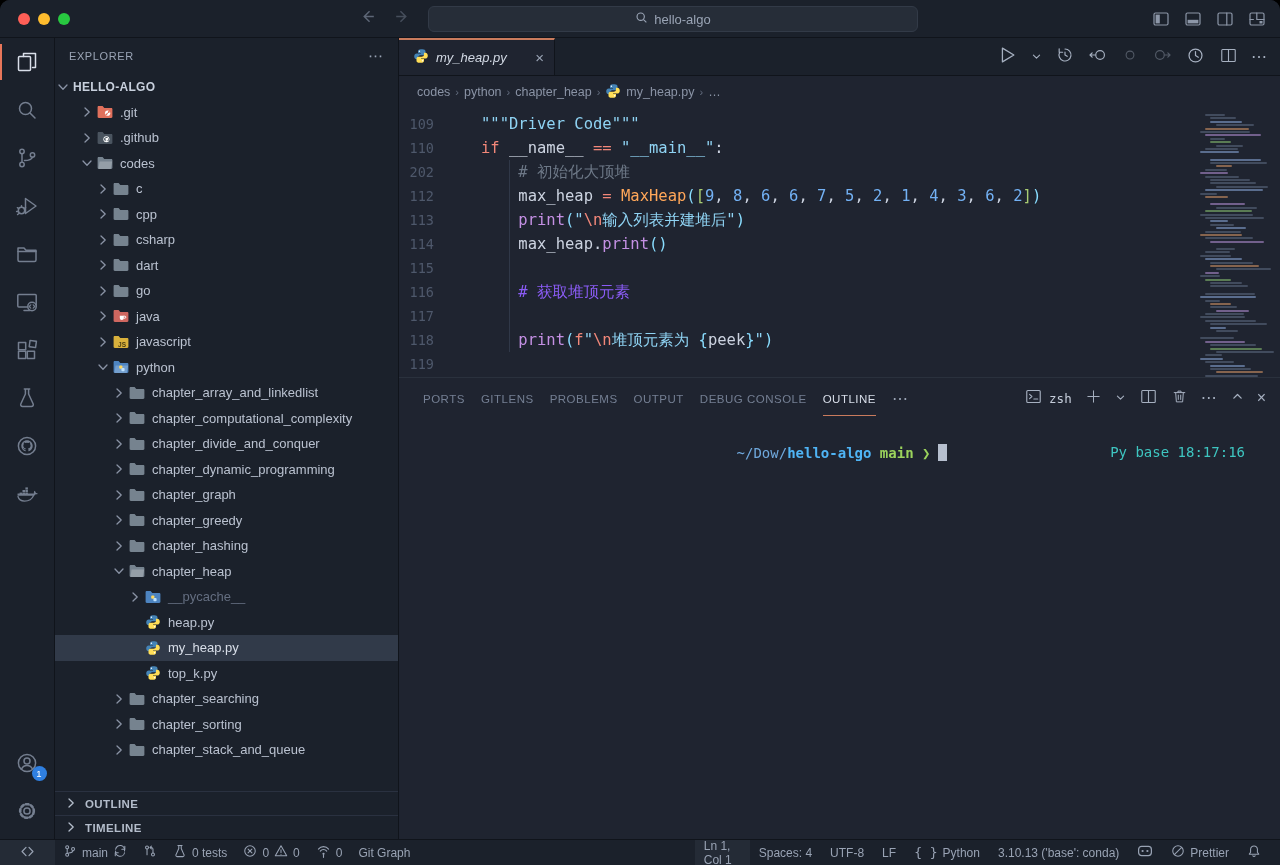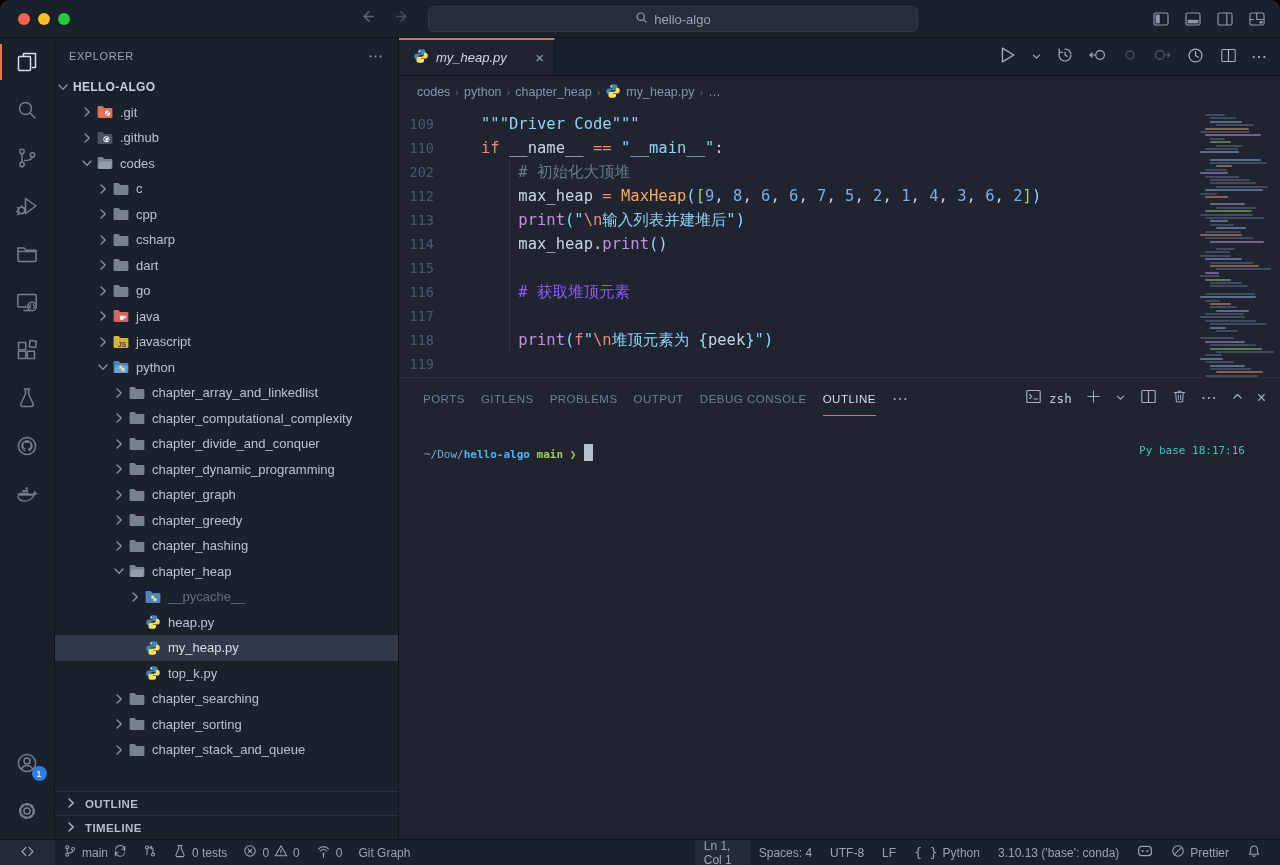--- a/index.html
+++ b/index.html
@@ -65,21 +65,21 @@
   .minimap .ml { height:2px; margin-bottom:1.4px; border-radius:1px; }
 
   
   .panel { flex:1; border-top:1px solid #2a313d; background:#1f2430; display:flex; flex-direction:column; min-height:0; }
   .panel-tabs { height:40px; display:flex; align-items:center; padding-left:24px; gap:16px; position:relative; flex:0 0 40px; }
   .ptab { font-size:11.5px; letter-spacing:.5px; color:#747f93; padding:12px 0 10px; }
   .ptab.active { color:#d8dee9; border-bottom:1.5px solid #c97b5d; }
   .ptab-more { color:#9aa4b5; letter-spacing:1px; }
   .panel-toolbar { position:absolute; right:14px; top:0; height:40px; display:flex; align-items:center; gap:13px; color:#a6b0c0; }
   .shell-label { font-size:12.5px; color:#c4ccd9; font-family:"DejaVu Sans Mono", monospace; margin-left:-6px; }
-  .term { flex:1; font-family:"DejaVu Sans Mono", monospace; font-size:11px; padding:26px 20px 0 25px; position:relative; }
+  .term { flex:1; font-family:"DejaVu Sans Mono", monospace; font-size:14px; padding:26px 20px 0 25px; position:relative;text-align:center; }
   .term .cursor { display:inline-block; width:9px; height:17px; background:#b6bfce; vertical-align:-3px; margin-left:8px; }
   .term-right { position:absolute; right:35px; top:26px; color:#3ec5c0; }
 
   
   .statusbar { height:26px; background:#1b212b; border-top:1px solid #10141b; display:flex; align-items:center; font-size:12px; color:#99a3b4; flex:0 0 26px; }
   .sb-left { display:flex; align-items:center; height:100%; }
   .sb-right { margin-left:auto; display:flex; align-items:center; height:100%; padding-right:10px; }
   .st-item { display:flex; align-items:center; gap:5px; padding:0 8px; height:100%; }
   .st-item:first-child { background:#242b36; width:55px; justify-content:center; }
   .sb-right .st-item { padding:0 9px; }

